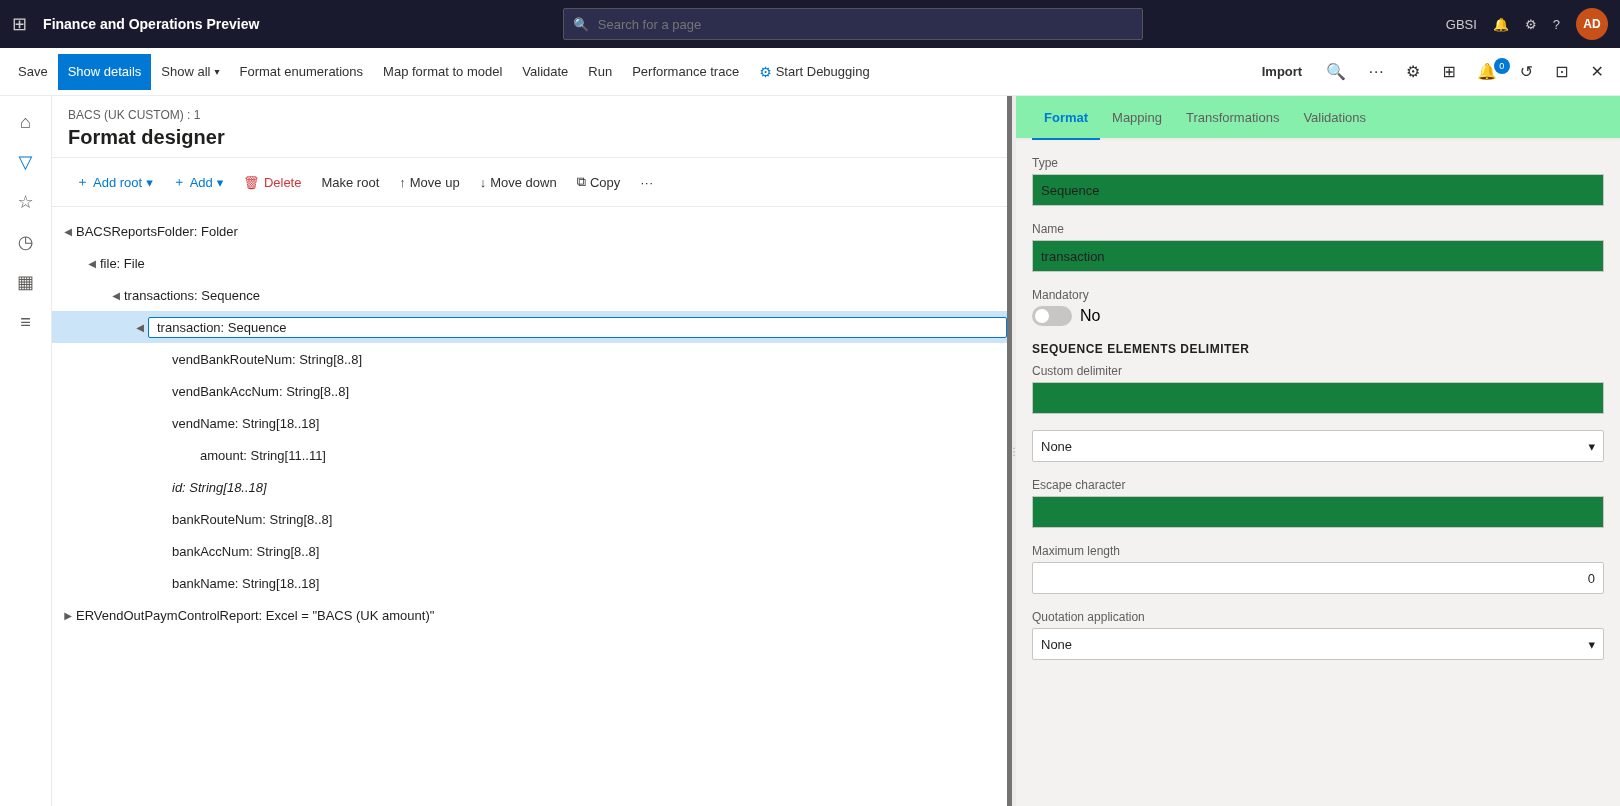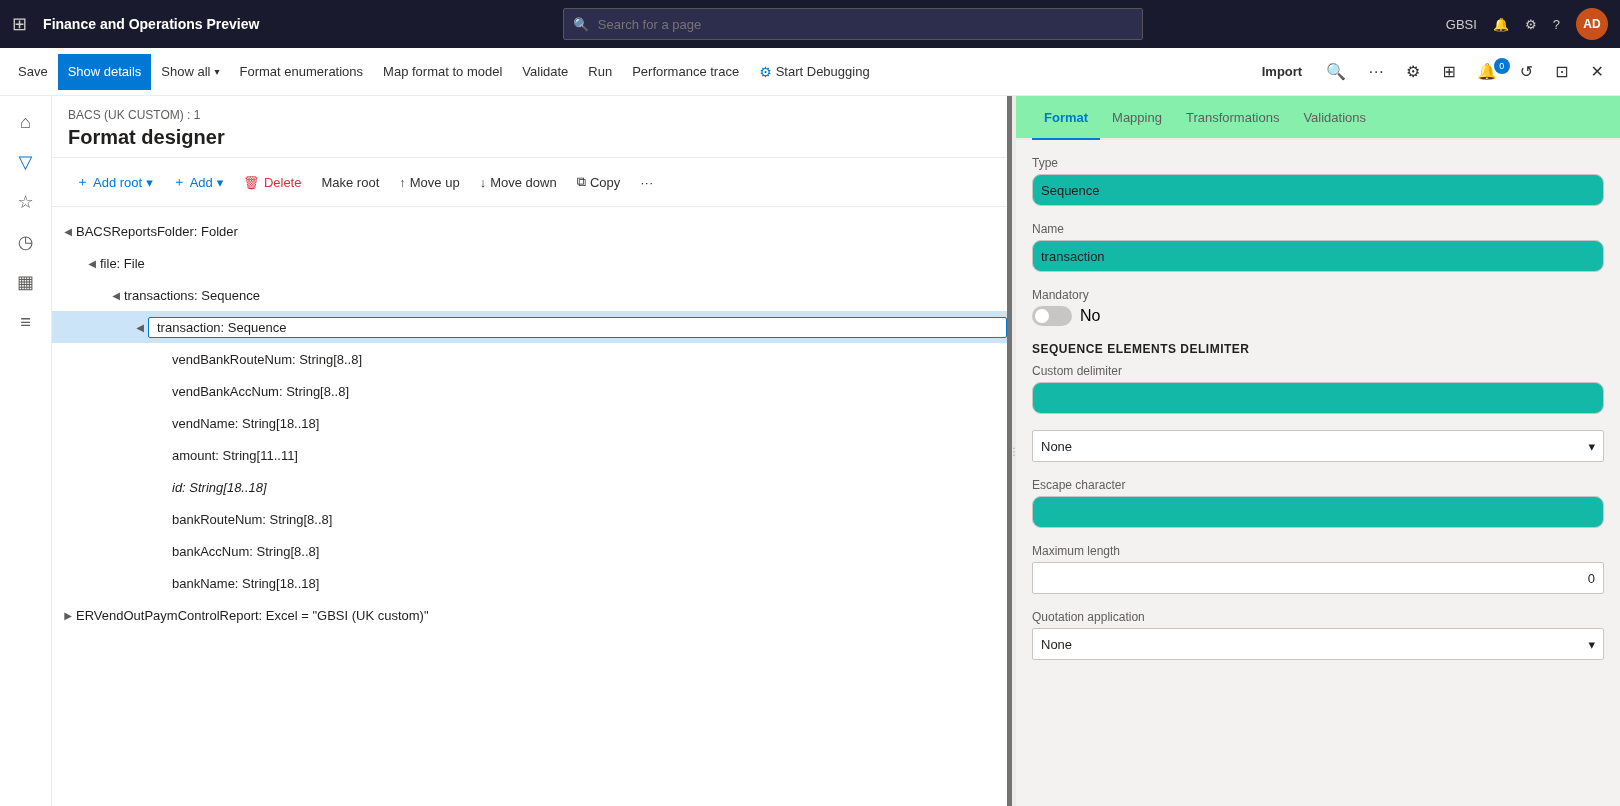--- a/index.html
+++ b/index.html
@@ -207,23 +207,23 @@
 
     
     .props-panel {
       flex: 1;
       padding: 16px;
       overflow-y: auto;
     }
     .prop-group { margin-bottom: 16px; }
     .prop-label { font-size: 12px; color: #605e5c; margin-bottom: 4px; }
     .prop-value {
-      background: #14b8a6;
+      background: #15803d;
       border: 1px solid #c8c6c4;
-      border-radius: 9px;
+      border-radius: 0;
       height: 32px;
       padding: 0 8px;
       font-size: 13px;
       color: #201f1e;
       display: flex;
       align-items: center;
       width: 100%;
     }
     .prop-value input {
       border: none; outline: none; width: 100%; font-size: 13px; color: #201f1e; background: transparent;
@@ -433,21 +433,21 @@
         <div class="tree-item" style="padding-left: 104px;">
           <span class="expand-icon"></span>
           <span class="item-label">vendBankAccNum: String[8..8]</span>
         </div>
 
         <div class="tree-item" style="padding-left: 104px;">
           <span class="expand-icon"></span>
           <span class="item-label">vendName: String[18..18]</span>
         </div>
 
-        <div class="tree-item" style="padding-left: 104px;">
+        <div class="tree-item" style="padding-left: 104px; gap: 28px;">
           <span class="expand-icon"></span>
           <span class="item-label">amount: String[11..11]</span>
         </div>
 
         <div class="tree-item" style="padding-left: 104px; font-style: italic;">
           <span class="expand-icon"></span>
           <span class="item-label">id: String[18..18]</span>
         </div>
 
         <div class="tree-item" style="padding-left: 104px;">
@@ -460,21 +460,21 @@
           <span class="item-label">bankAccNum: String[8..8]</span>
         </div>
 
         <div class="tree-item" style="padding-left: 104px;">
           <span class="expand-icon"></span>
           <span class="item-label">bankName: String[18..18]</span>
         </div>
 
         <div class="tree-item" style="padding-left: 8px;">
           <span class="expand-icon">▶</span>
-          <span class="item-label">ERVendOutPaymControlReport: Excel = "GBSI (UK custom)"</span>
+          <span class="item-label">ERVendOutPaymControlReport: Excel = "BACS (UK amount)"</span>
         </div>
 
       </div>
     </div>
 
     <div class="drag-handle">⋮</div>
 
     <div class="right-panel">
 
       <div class="tabs">

